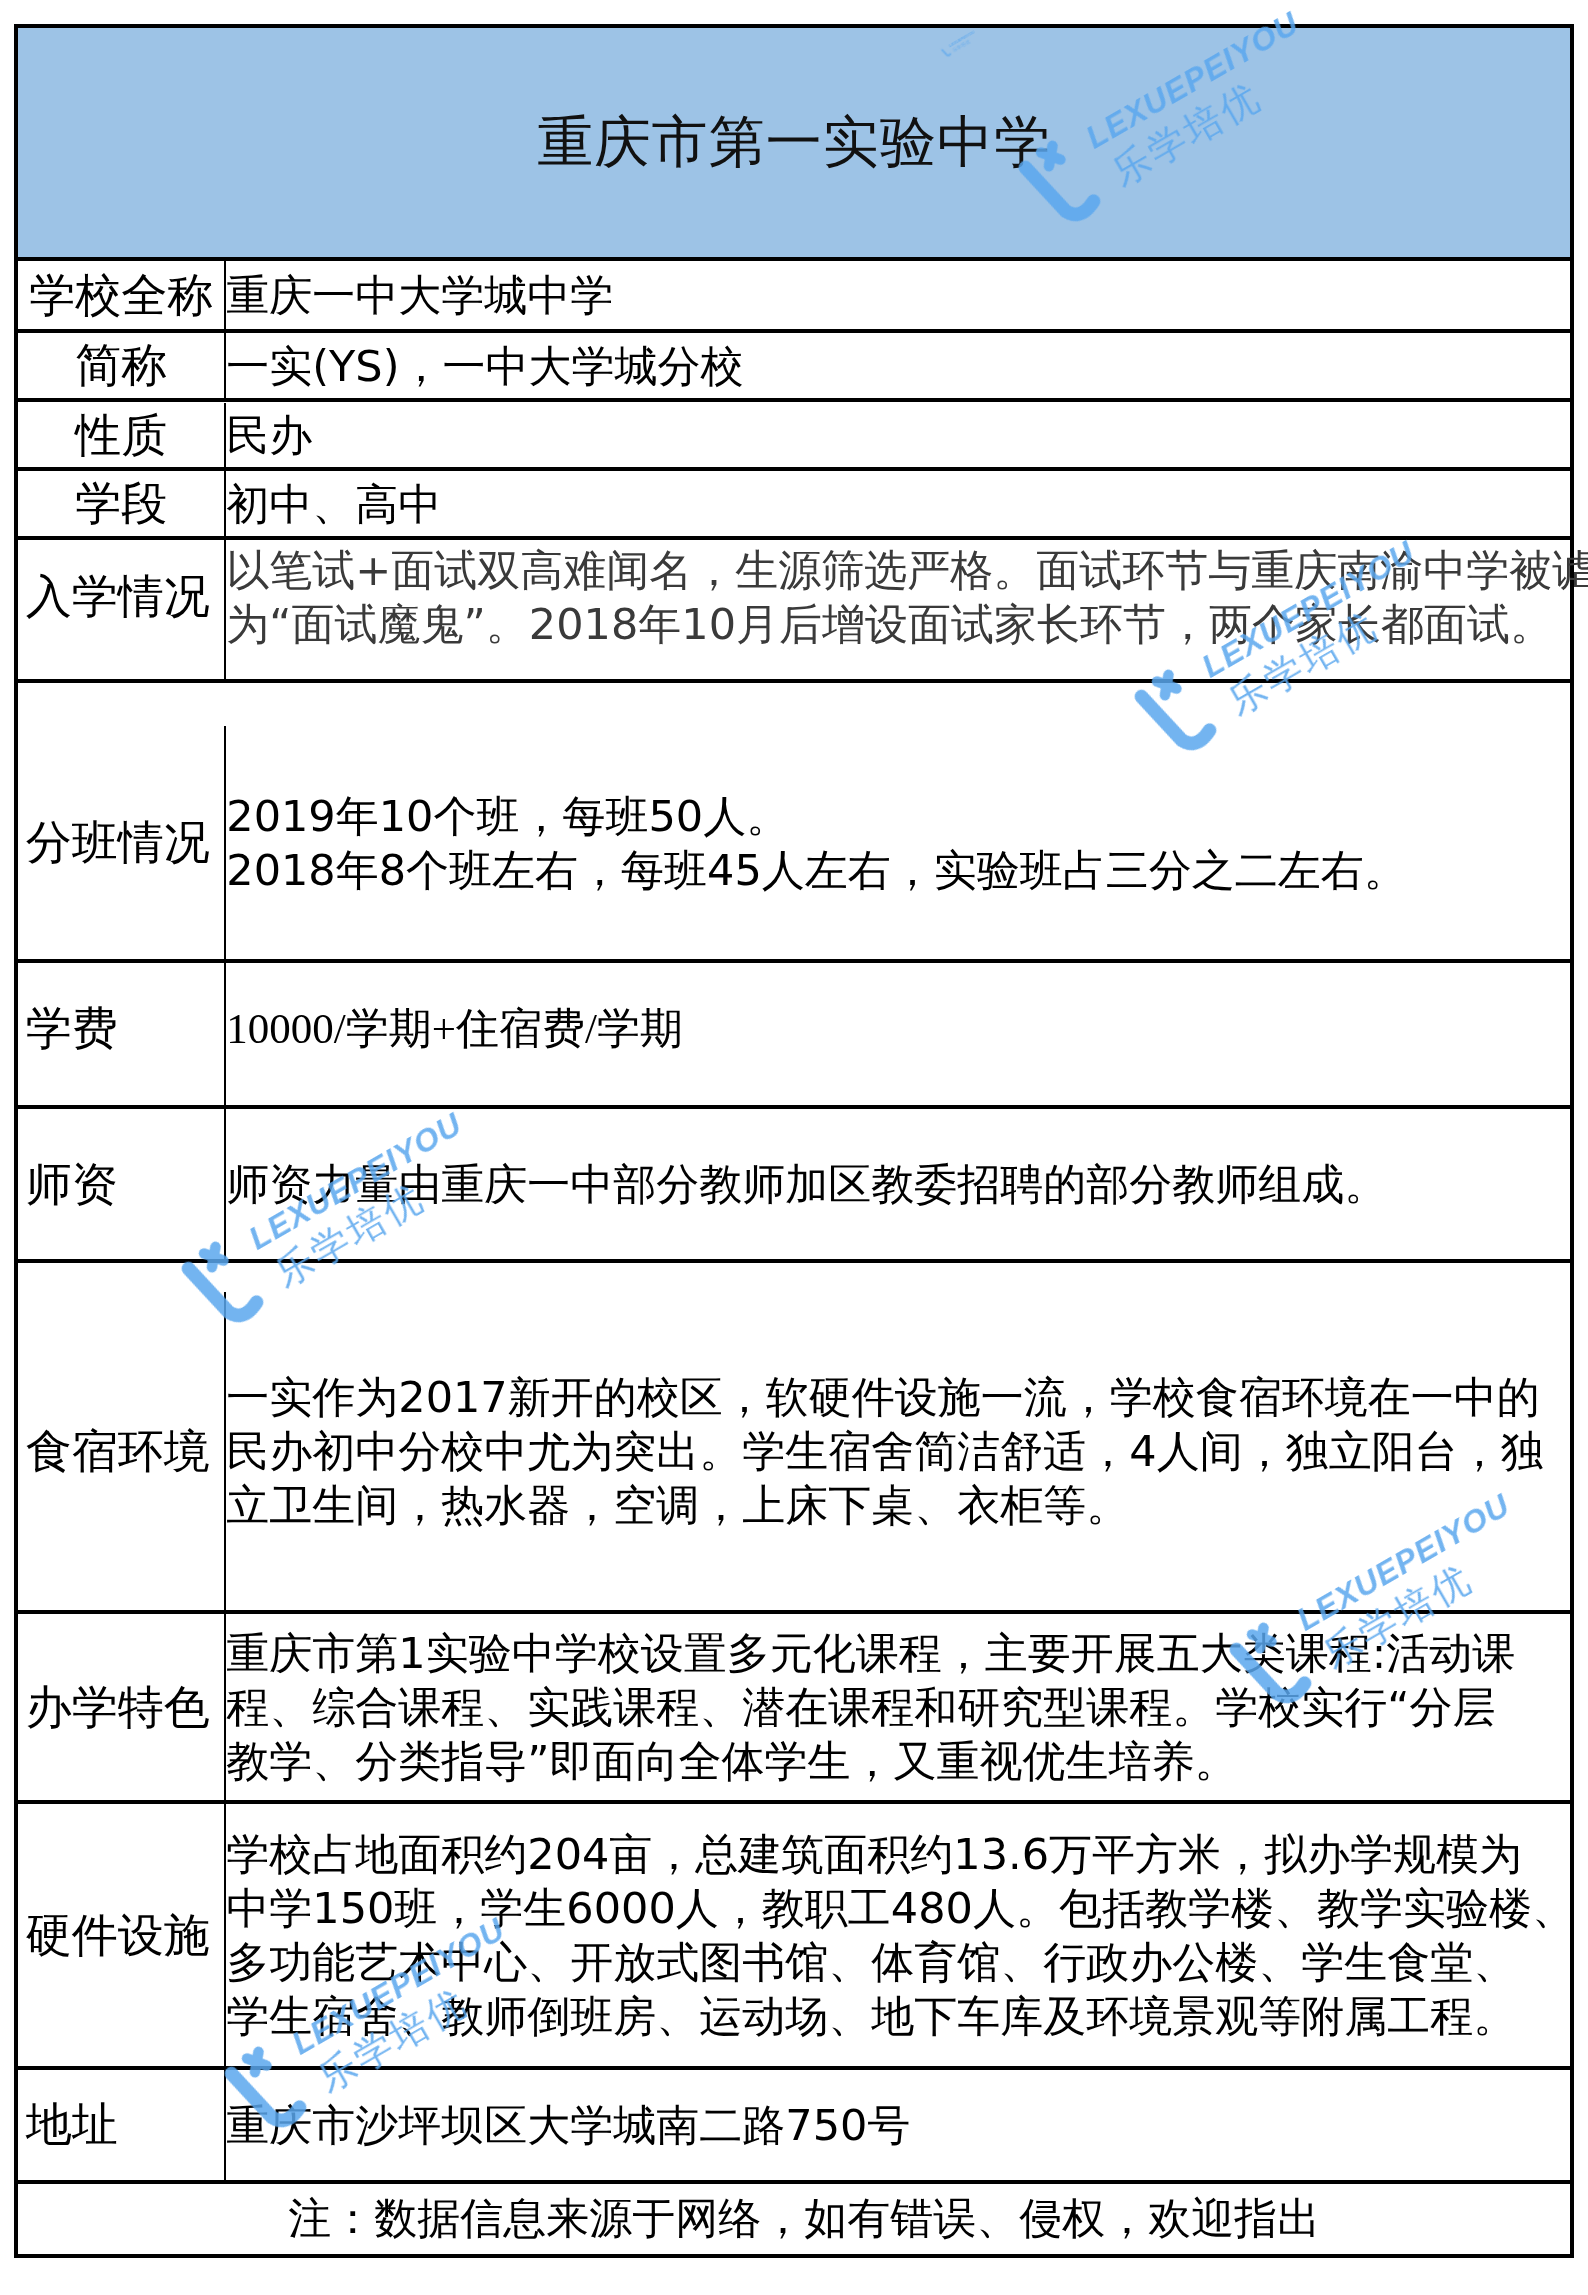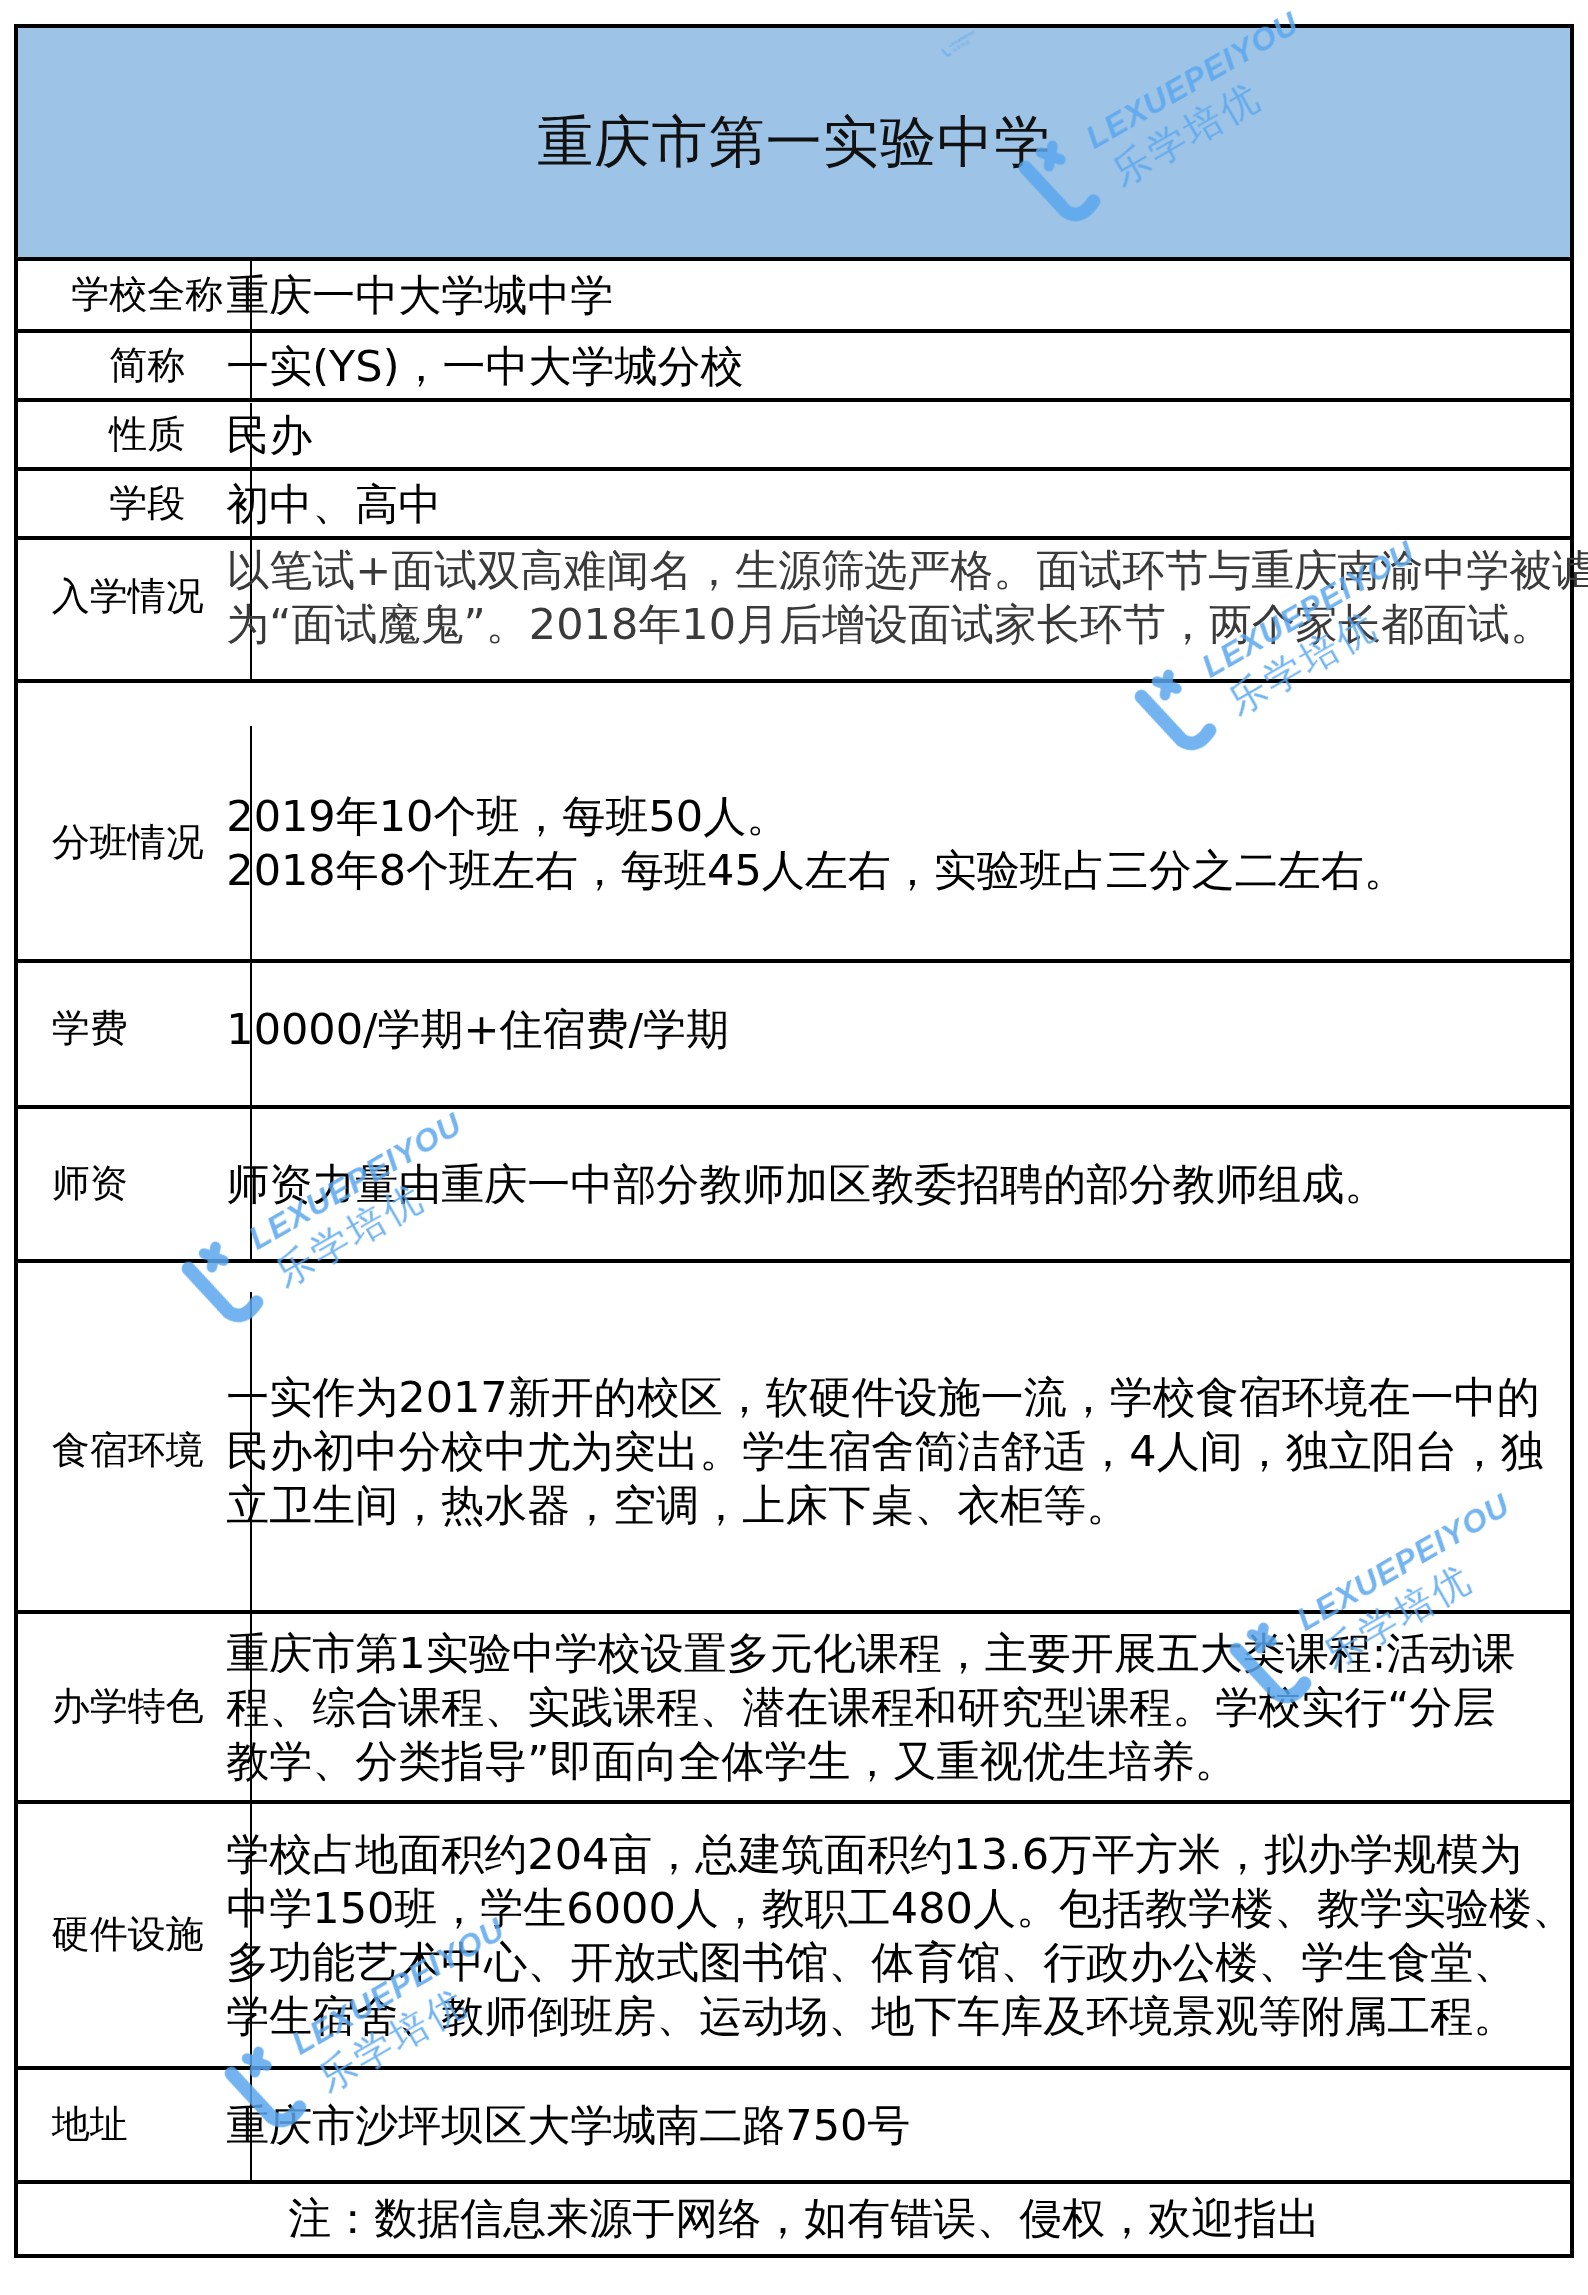--- a/index.html
+++ b/index.html
@@ -8,22 +8,22 @@
   .table { position: absolute; left: 14.3px; top: 24px; width: 1560px; height: 2234px;
            border: 4.2px solid #000; box-sizing: border-box; background: #fff; }
   .header { position: absolute; left: 0; top: 0; right: 0; height: 233px;
             background: #9dc3e6; border-bottom: 4.2px solid #000; box-sizing: border-box;
             display: flex; align-items: center; justify-content: center; }
   .title { font-size: 56px; letter-spacing: 1.1px; color: #111; font-weight: normal; }
   .row { position: absolute; left: 0; right: 0; border-bottom: 4.2px solid #000; box-sizing: border-box; }
   .row.last { border-bottom: none; }
   .label { position: absolute; left: 0; top: 0; bottom: 0; width: 208px;
            border-right: 2.1px solid #000; box-sizing: border-box;
-           display: flex; align-items: center; font-size: 38px; line-height: 1.1;
-           padding-left: 7.4px; white-space: nowrap; margin-left: 26px; }
+           display: flex; align-items: center; font-size: 46px; line-height: 1.1;
+           padding-left: 7.4px; white-space: nowrap; }
   .label.center { justify-content: center; padding-left: 0; }
   .value { position: absolute; left: 208px; top: 0; bottom: 0; right: 0;
            display: flex; flex-direction: column; justify-content: center;
            padding-left: 0; padding-right: 5.3px; font-size: 43px; line-height: 54px;
            box-sizing: border-box; white-space: nowrap; }
   .value.gray { color: #3a3a3a; }
   .value .line { display: block; }
   .note { position: absolute; left: 0; right: 0; top: 0; bottom: 0; display: flex;
           align-items: center; justify-content: center; font-size: 43px; }
   .wm { position: absolute; pointer-events: none; transform: rotate(-30deg); transform-origin: center center;
@@ -72,21 +72,21 @@
       <span class="line">为“面试魔鬼”。2018年10月后增设面试家长环节，两个家长都面试。</span>
     </div>
   </div>
   <div class="row" style="top:698px;height:237px;">
     <div class="label">分班情况</div>
     <div class="value">
       <span class="line">2019年10个班，每班50人。</span>
       <span class="line">2018年8个班左右，每班45人左右，实验班占三分之二左右。</span>
     </div>
   </div>
-  <div class="row" style="top:925px;height:156px;">
+  <div class="row" style="top:925px;height:156px;font-family:Liberation Serif, serif;">
     <div class="label">学费</div>
     <div class="value">
       <span class="line">10000/学期+住宿费/学期</span>
     </div>
   </div>
   <div class="row" style="top:1081px;height:154px;">
     <div class="label">师资</div>
     <div class="value">
       <span class="line">师资力量由重庆一中部分教师加区教委招聘的部分教师组成。</span>
     </div>

